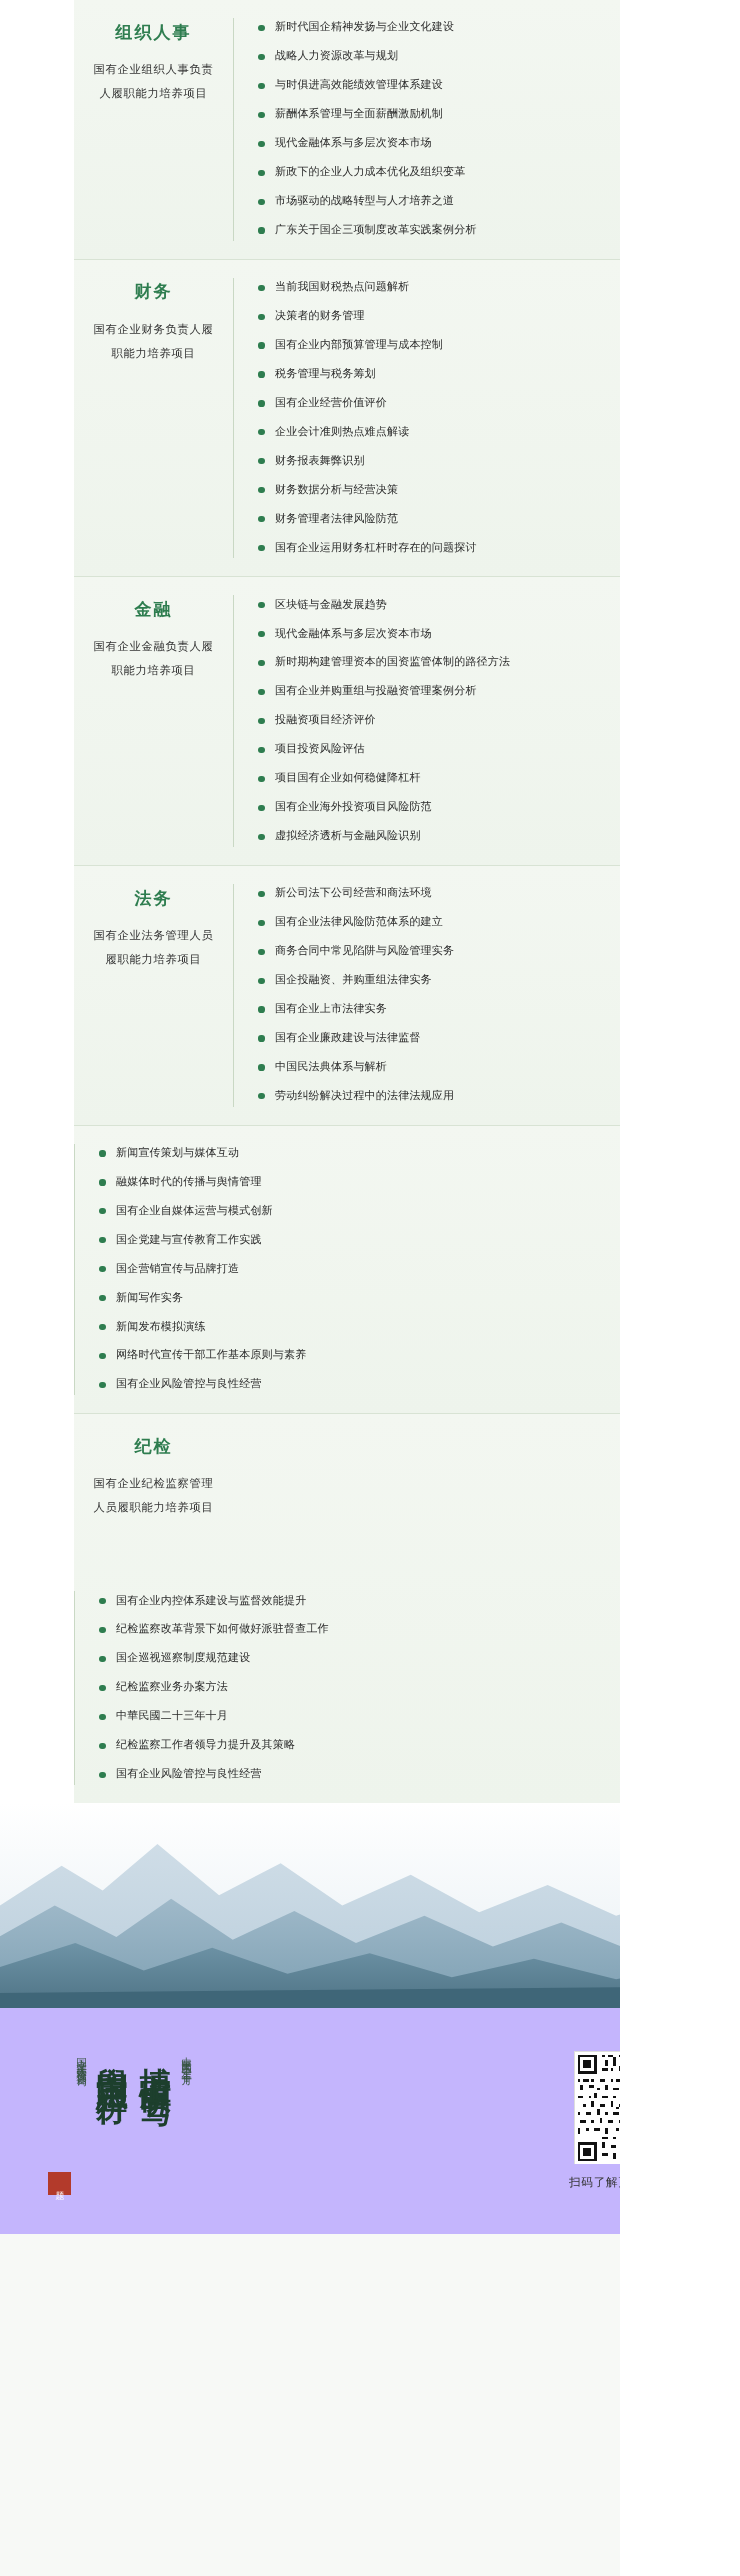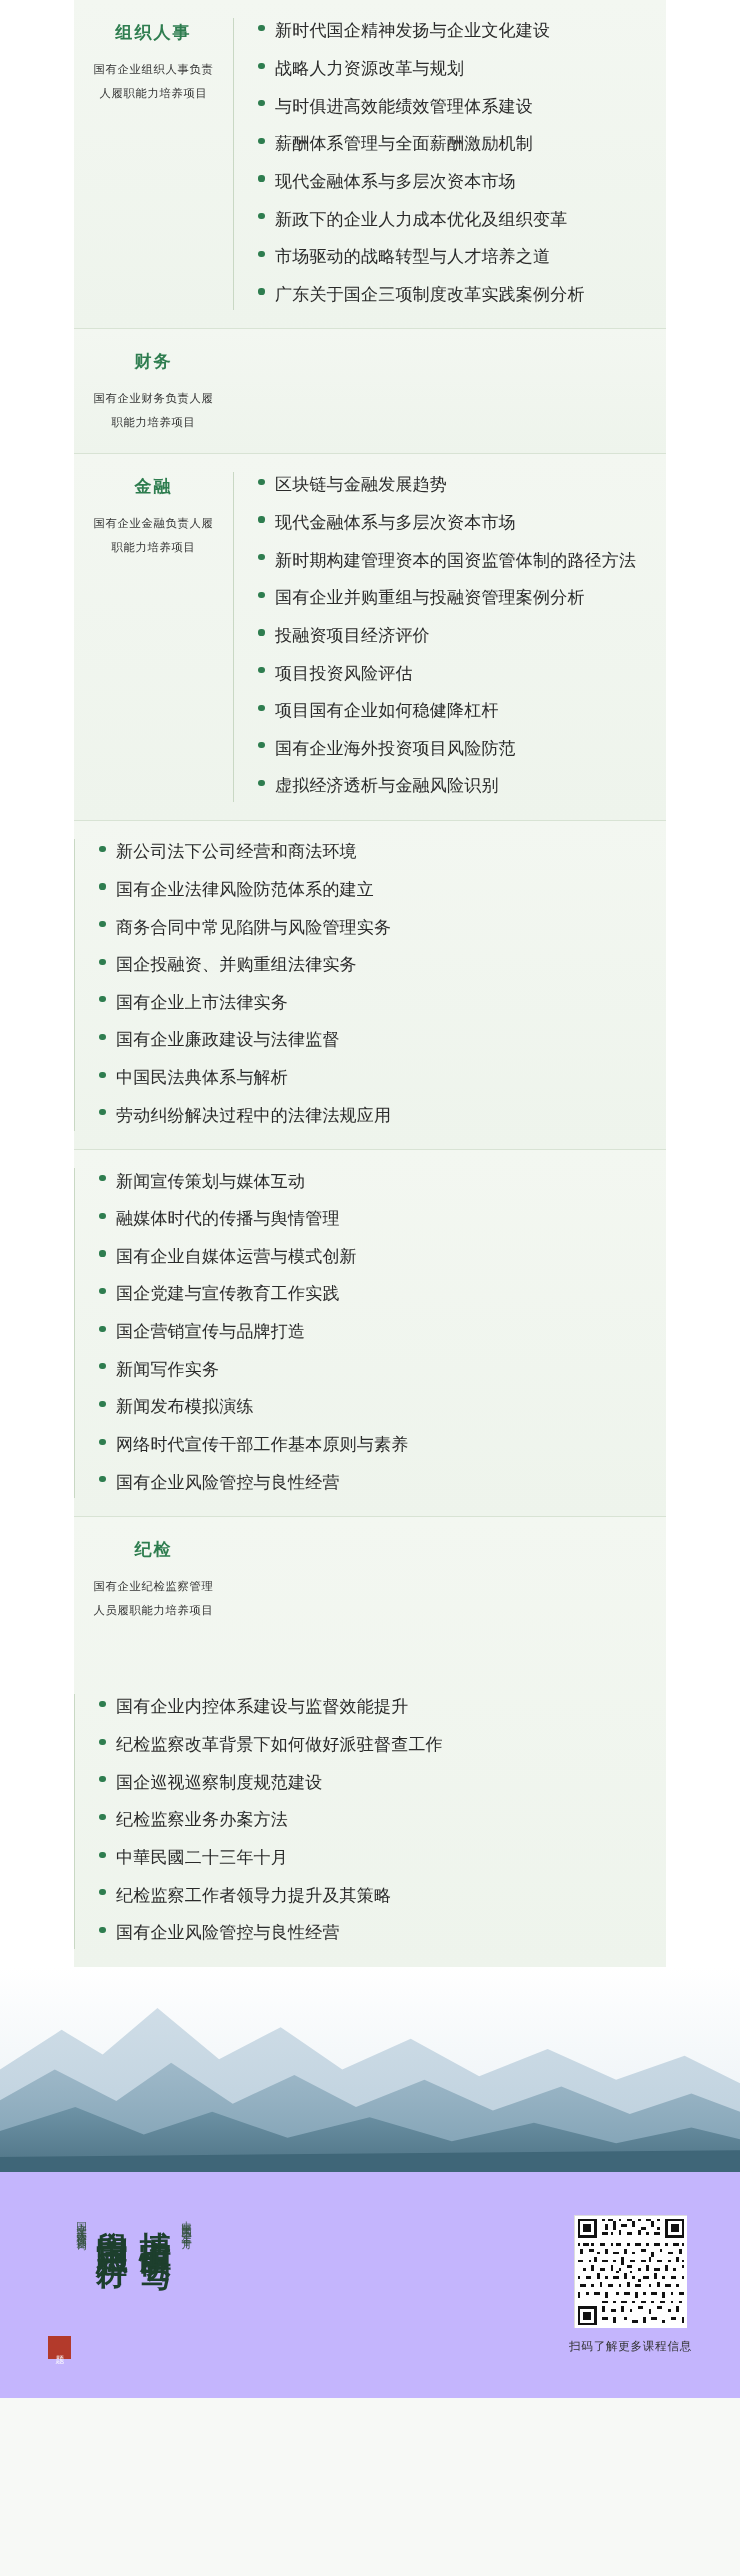--- a/index.html
+++ b/index.html
@@ -5,21 +5,21 @@
   * { box-sizing: border-box; }
   html, body { margin: 0; padding: 0; }
   body {
     width: 740px;
     background: #ffffff;
     font-family: "Liberation Sans", "DejaVu Sans", sans-serif;
     color: #222;
   }
   .page {
     position: relative;
-    width: 740px;
+    width: 620px;
     min-height: 2576px;
     background: #f7f9f6;
     overflow: hidden;
   }
   
   .rail {
     position: absolute;
     top: 0;
     width: 74px;
     height: 2218px;
@@ -71,21 +71,21 @@
     padding: 1.4px 16.4px 1.4px 23px;
     min-height: 68px;
   }
   ul.items {
     list-style: none;
     margin: 0;
     padding: 0;
   }
   ul.items li {
     position: relative;
-    font-size: 17px;
+    font-size: 11px;
     line-height: 1.45;
     color: #2a2a2a;
     padding: 0 0 0 18px;
     margin: 0 0 13px 0;
     letter-spacing: 0.2px;
   }
   ul.items li:last-child { margin-bottom: 1.4px; }
   ul.items li::before {
     content: "";
     position: absolute;
@@ -200,20 +200,34 @@
           <li>广东关于国企三项制度改革实践案例分析</li>
         </ul>
       </div>
     </div>
 
     <div class="section">
       <div class="sec-left">
         <div class="sec-title">财务</div>
         <div class="sec-sub">国有企业财务负责人履职能力培养项目</div>
       </div>
+      <div class="sec-right">
+        <ul class="items">
+          <li>当前我国财税热点问题解析</li>
+          <li>决策者的财务管理</li>
+          <li>国有企业内部预算管理与成本控制</li>
+          <li>税务管理与税务筹划</li>
+          <li>国有企业经营价值评价</li>
+          <li>企业会计准则热点难点解读</li>
+          <li>财务报表舞弊识别</li>
+          <li>财务数据分析与经营决策</li>
+          <li>财务管理者法律风险防范</li>
+          <li>国有企业运用财务杠杆时存在的问题探讨</li>
+        </ul>
+      </div>
     </div>
 
     <div class="section">
       <div class="sec-left">
         <div class="sec-title">金融</div>
         <div class="sec-sub">国有企业金融负责人履职能力培养项目</div>
       </div>
       <div class="sec-right">
         <ul class="items">
           <li>区块链与金融发展趋势</li>
@@ -223,20 +237,24 @@
           <li>投融资项目经济评价</li>
           <li>项目投资风险评估</li>
           <li>项目国有企业如何稳健降杠杆</li>
           <li>国有企业海外投资项目风险防范</li>
           <li>虚拟经济透析与金融风险识别</li>
         </ul>
       </div>
     </div>
 
     <div class="section">
+      <div class="sec-left">
+        <div class="sec-title">法务</div>
+        <div class="sec-sub">国有企业法务管理人员履职能力培养项目</div>
+      </div>
       <div class="sec-right">
         <ul class="items">
           <li>新公司法下公司经营和商法环境</li>
           <li>国有企业法律风险防范体系的建立</li>
           <li>商务合同中常见陷阱与风险管理实务</li>
           <li>国企投融资、并购重组法律实务</li>
           <li>国有企业上市法律实务</li>
           <li>国有企业廉政建设与法律监督</li>
           <li>中国民法典体系与解析</li>
           <li>劳动纠纷解决过程中的法律法规应用</li>

